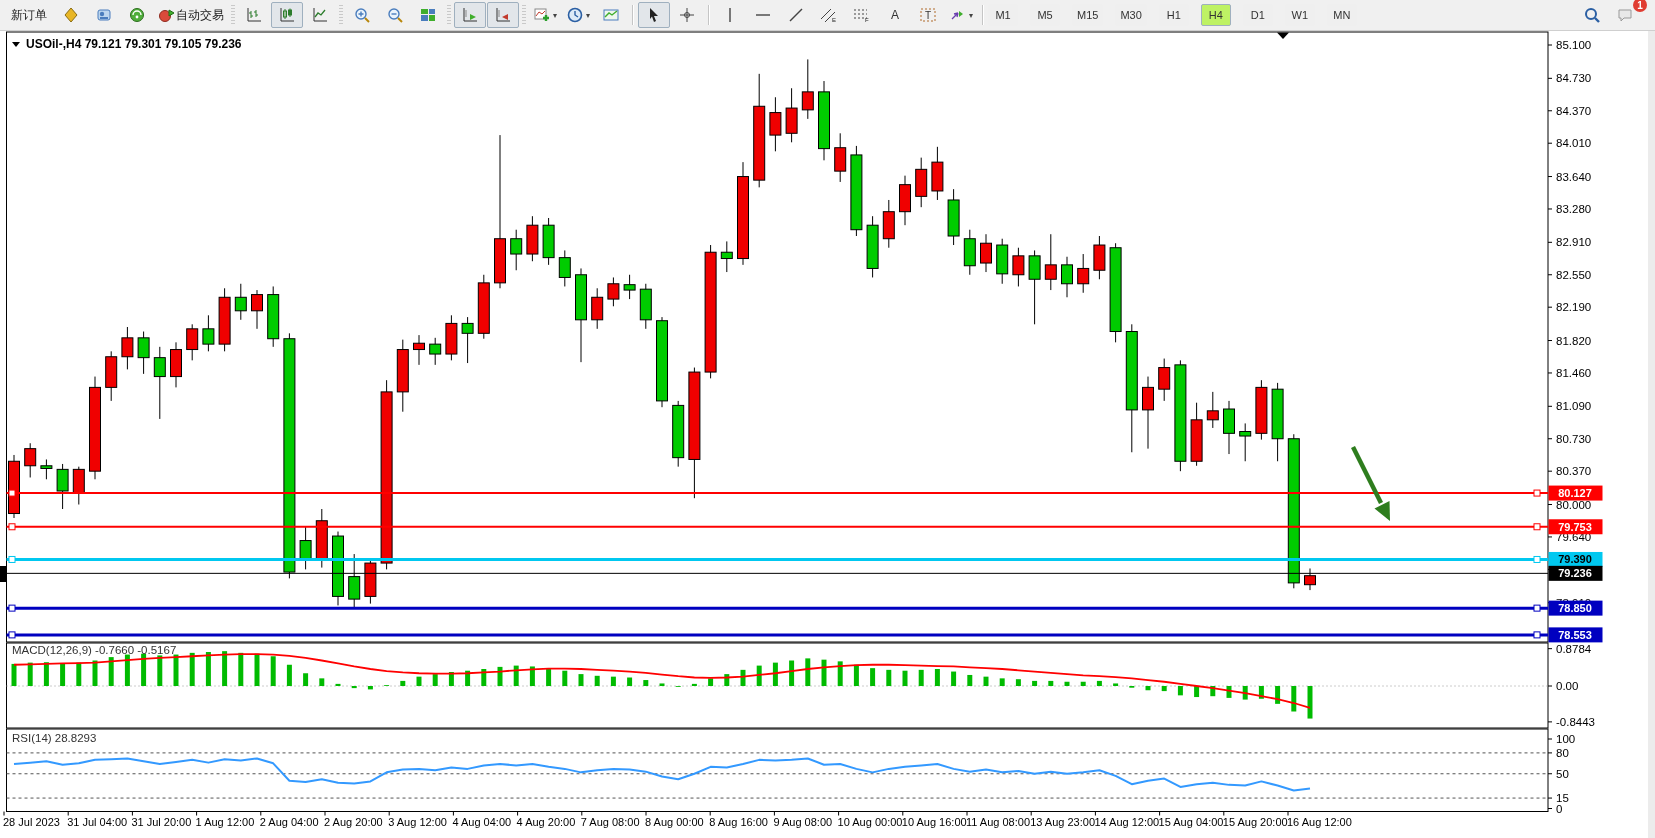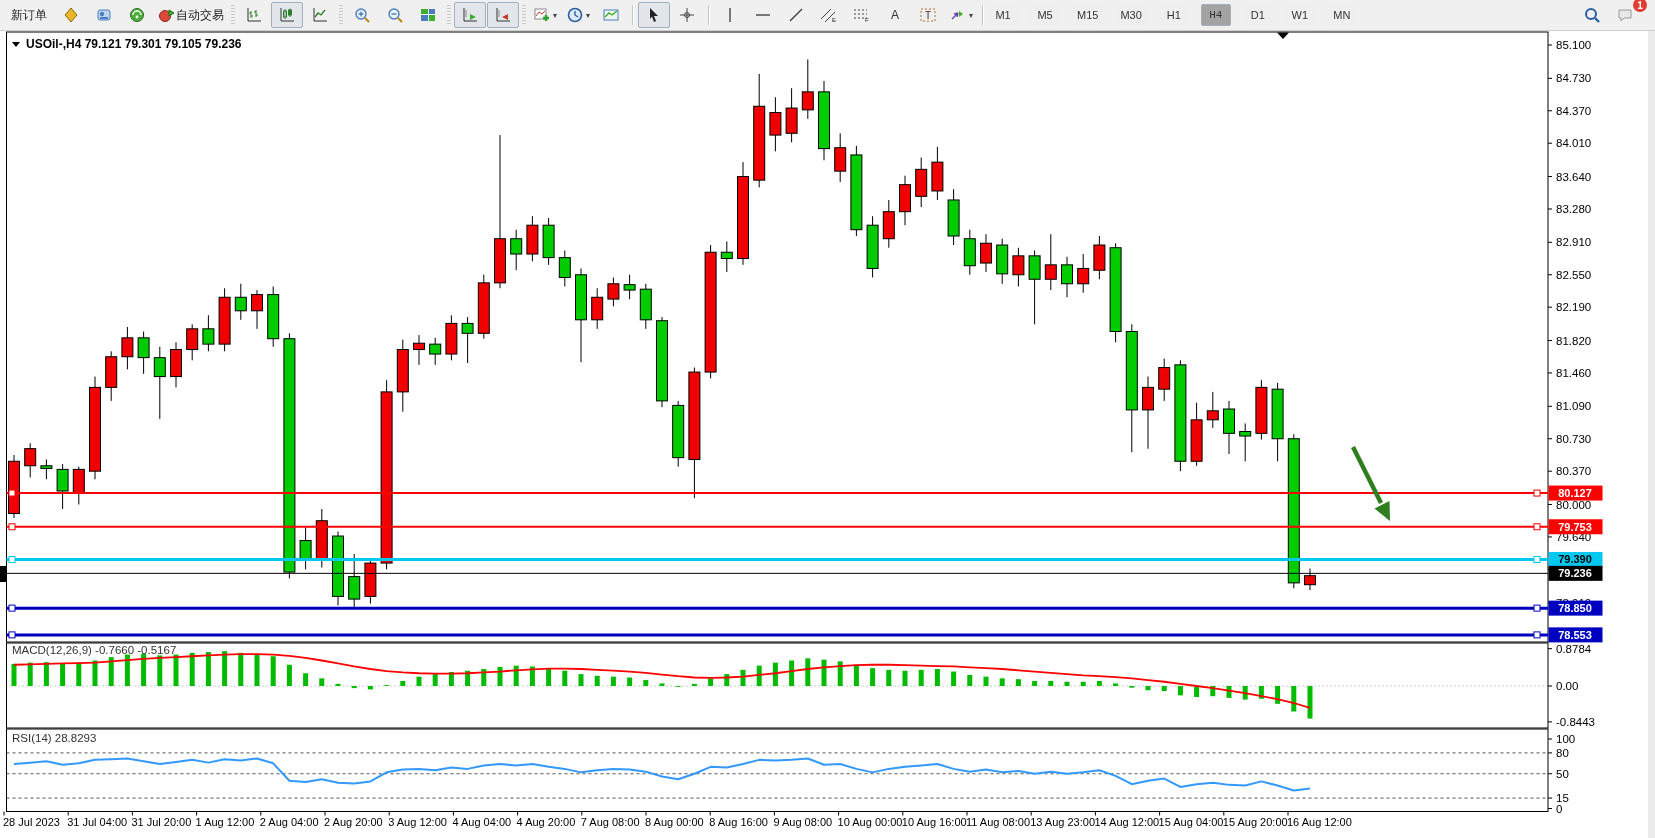--- a/index.html
+++ b/index.html
@@ -7,21 +7,21 @@
   .app{width:1655px;height:838px;position:relative;}
   
   .toolbar{height:30px;background:#f0f0f0;border-bottom:1px solid #cfcfcf;display:flex;align-items:center;padding:0 4px;gap:1px;}
   .tb-btn{height:24px;min-width:24px;display:flex;align-items:center;justify-content:center;border:1px solid transparent;border-radius:2px;background:transparent;font-family:"Liberation Sans",sans-serif;font-size:12px;color:#222;padding:0 3px;cursor:default;}
   .tb-btn.pressed{background:#e2e6ea;border-color:#9fb0bf;}
   .tb-btn .caret{font-size:8px;color:#444;margin-left:2px;}
   .text-btn{padding:0 6px;}
   .sep{width:1px;height:20px;background:#c5c5c5;margin:0 4px;box-shadow:1px 0 0 #fff;}
   .grip{width:4px;height:20px;margin:0 2px;background:repeating-linear-gradient(180deg,#c9c9c9 0 1px,transparent 1px 3px);}
   .tf-btn{height:22px;min-width:30px;border:1px solid transparent;border-radius:2px;font-size:11px;color:#333;display:flex;align-items:center;justify-content:center;padding:0 4px;}
-  .tf-btn.active{background:#a3a3a3;border-color:#9fb0bf;font-family:Liberation Mono, monospace;}
+  .tf-btn.active{background:#bef264;border-color:#9fb0bf;}
   .spacer{flex:1;}
   .badge{position:absolute;top:-5px;right:-7px;background:#e03c31;color:#fff;border-radius:50%;width:14px;height:14px;font-size:10px;font-weight:bold;display:flex;align-items:center;justify-content:center;}
   .bubble-wrap{position:relative;margin-right:10px;}
   
   .chart-wrap{position:relative;width:1655px;height:808px;background:#ffffff;}
   svg text{font-family:"Liberation Sans",sans-serif;}
 </style>
 </head>
 <body>
 

